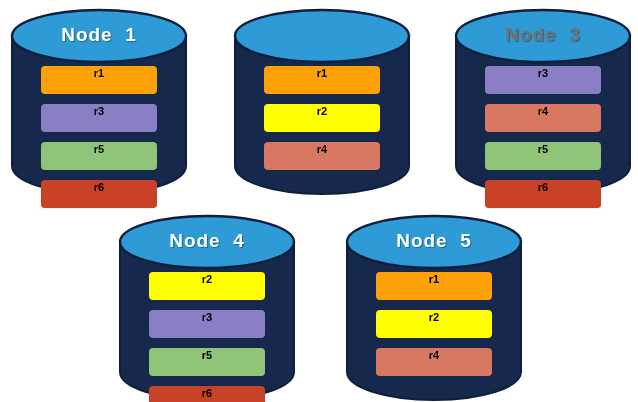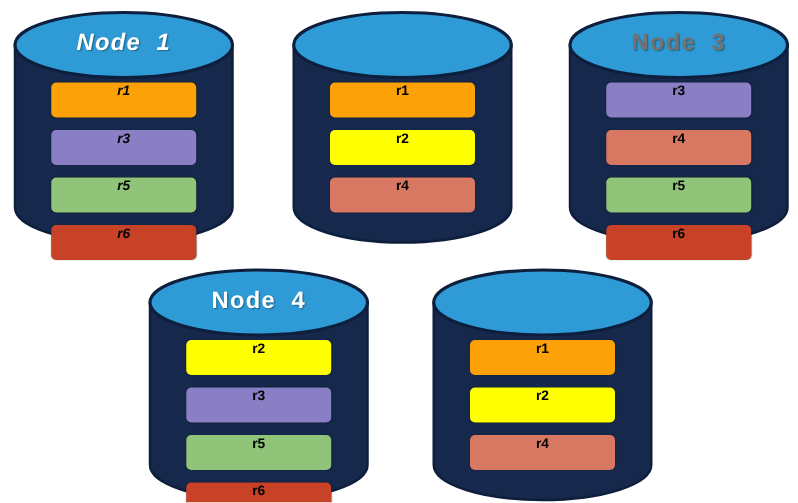--- a/index.html
+++ b/index.html
@@ -13,21 +13,21 @@
     width: 638px;
     height: 402px;
     background: #ffffff;
     overflow: hidden;
   }
   .node {
     position: absolute;
     width: 178px;
     height: 190px;
   }
-  .node-1 { left: 10px;  top: 6px; font-style: italic; }
+  .node-1 { left: 10px;  top: 6px; }
   .node-2 { left: 233px; top: 6px; }
   .node-3 { left: 454px; top: 6px; }
   .node-4 { left: 118px; top: 212px; }
   .node-5 { left: 345px; top: 212px; }
 
   .cyl-svg {
     position: absolute;
     left: 0; top: 0;
     width: 178px;
     height: 190px;
@@ -118,19 +118,20 @@
         <div class="bar" style="background: rgb(138, 126, 196); color: rgb(0, 0, 0);">r3</div>
         <div class="bar" style="background: rgb(143, 196, 121); color: rgb(0, 0, 0);">r5</div>
         <div class="bar" style="background: rgb(200, 66, 39); color: rgb(0, 0, 0);">r6</div>
       </div>
   </div>
     <div class="node node-5">
     <svg class="cyl-svg" viewBox="0 0 178 190" aria-hidden="true">
       <path class="cyl-body" d="M 2 30 L 2 160 A 87 28 0 0 0 176 160 L 176 30 Z" fill="#16294D" stroke="#0E1F3E" stroke-width="2"></path>
       <ellipse class="cyl-top" cx="89" cy="30" rx="87" ry="26" fill="#2E9BD6" stroke="#0E1F3E" stroke-width="2.5"></ellipse>
     </svg>
+    <div class="node-title" style="color: rgb(255, 255, 255);">Node  5</div>
     <div class="replica-list">
         <div class="bar" style="background: rgb(252, 161, 8); color: rgb(0, 0, 0);">r1</div>
         <div class="bar" style="background: rgb(255, 255, 0); color: rgb(0, 0, 0);">r2</div>
         <div class="bar" style="background: rgb(217, 120, 98); color: rgb(0, 0, 0);">r4</div>
       </div>
   </div>
   </div>
 
 </body></html>

